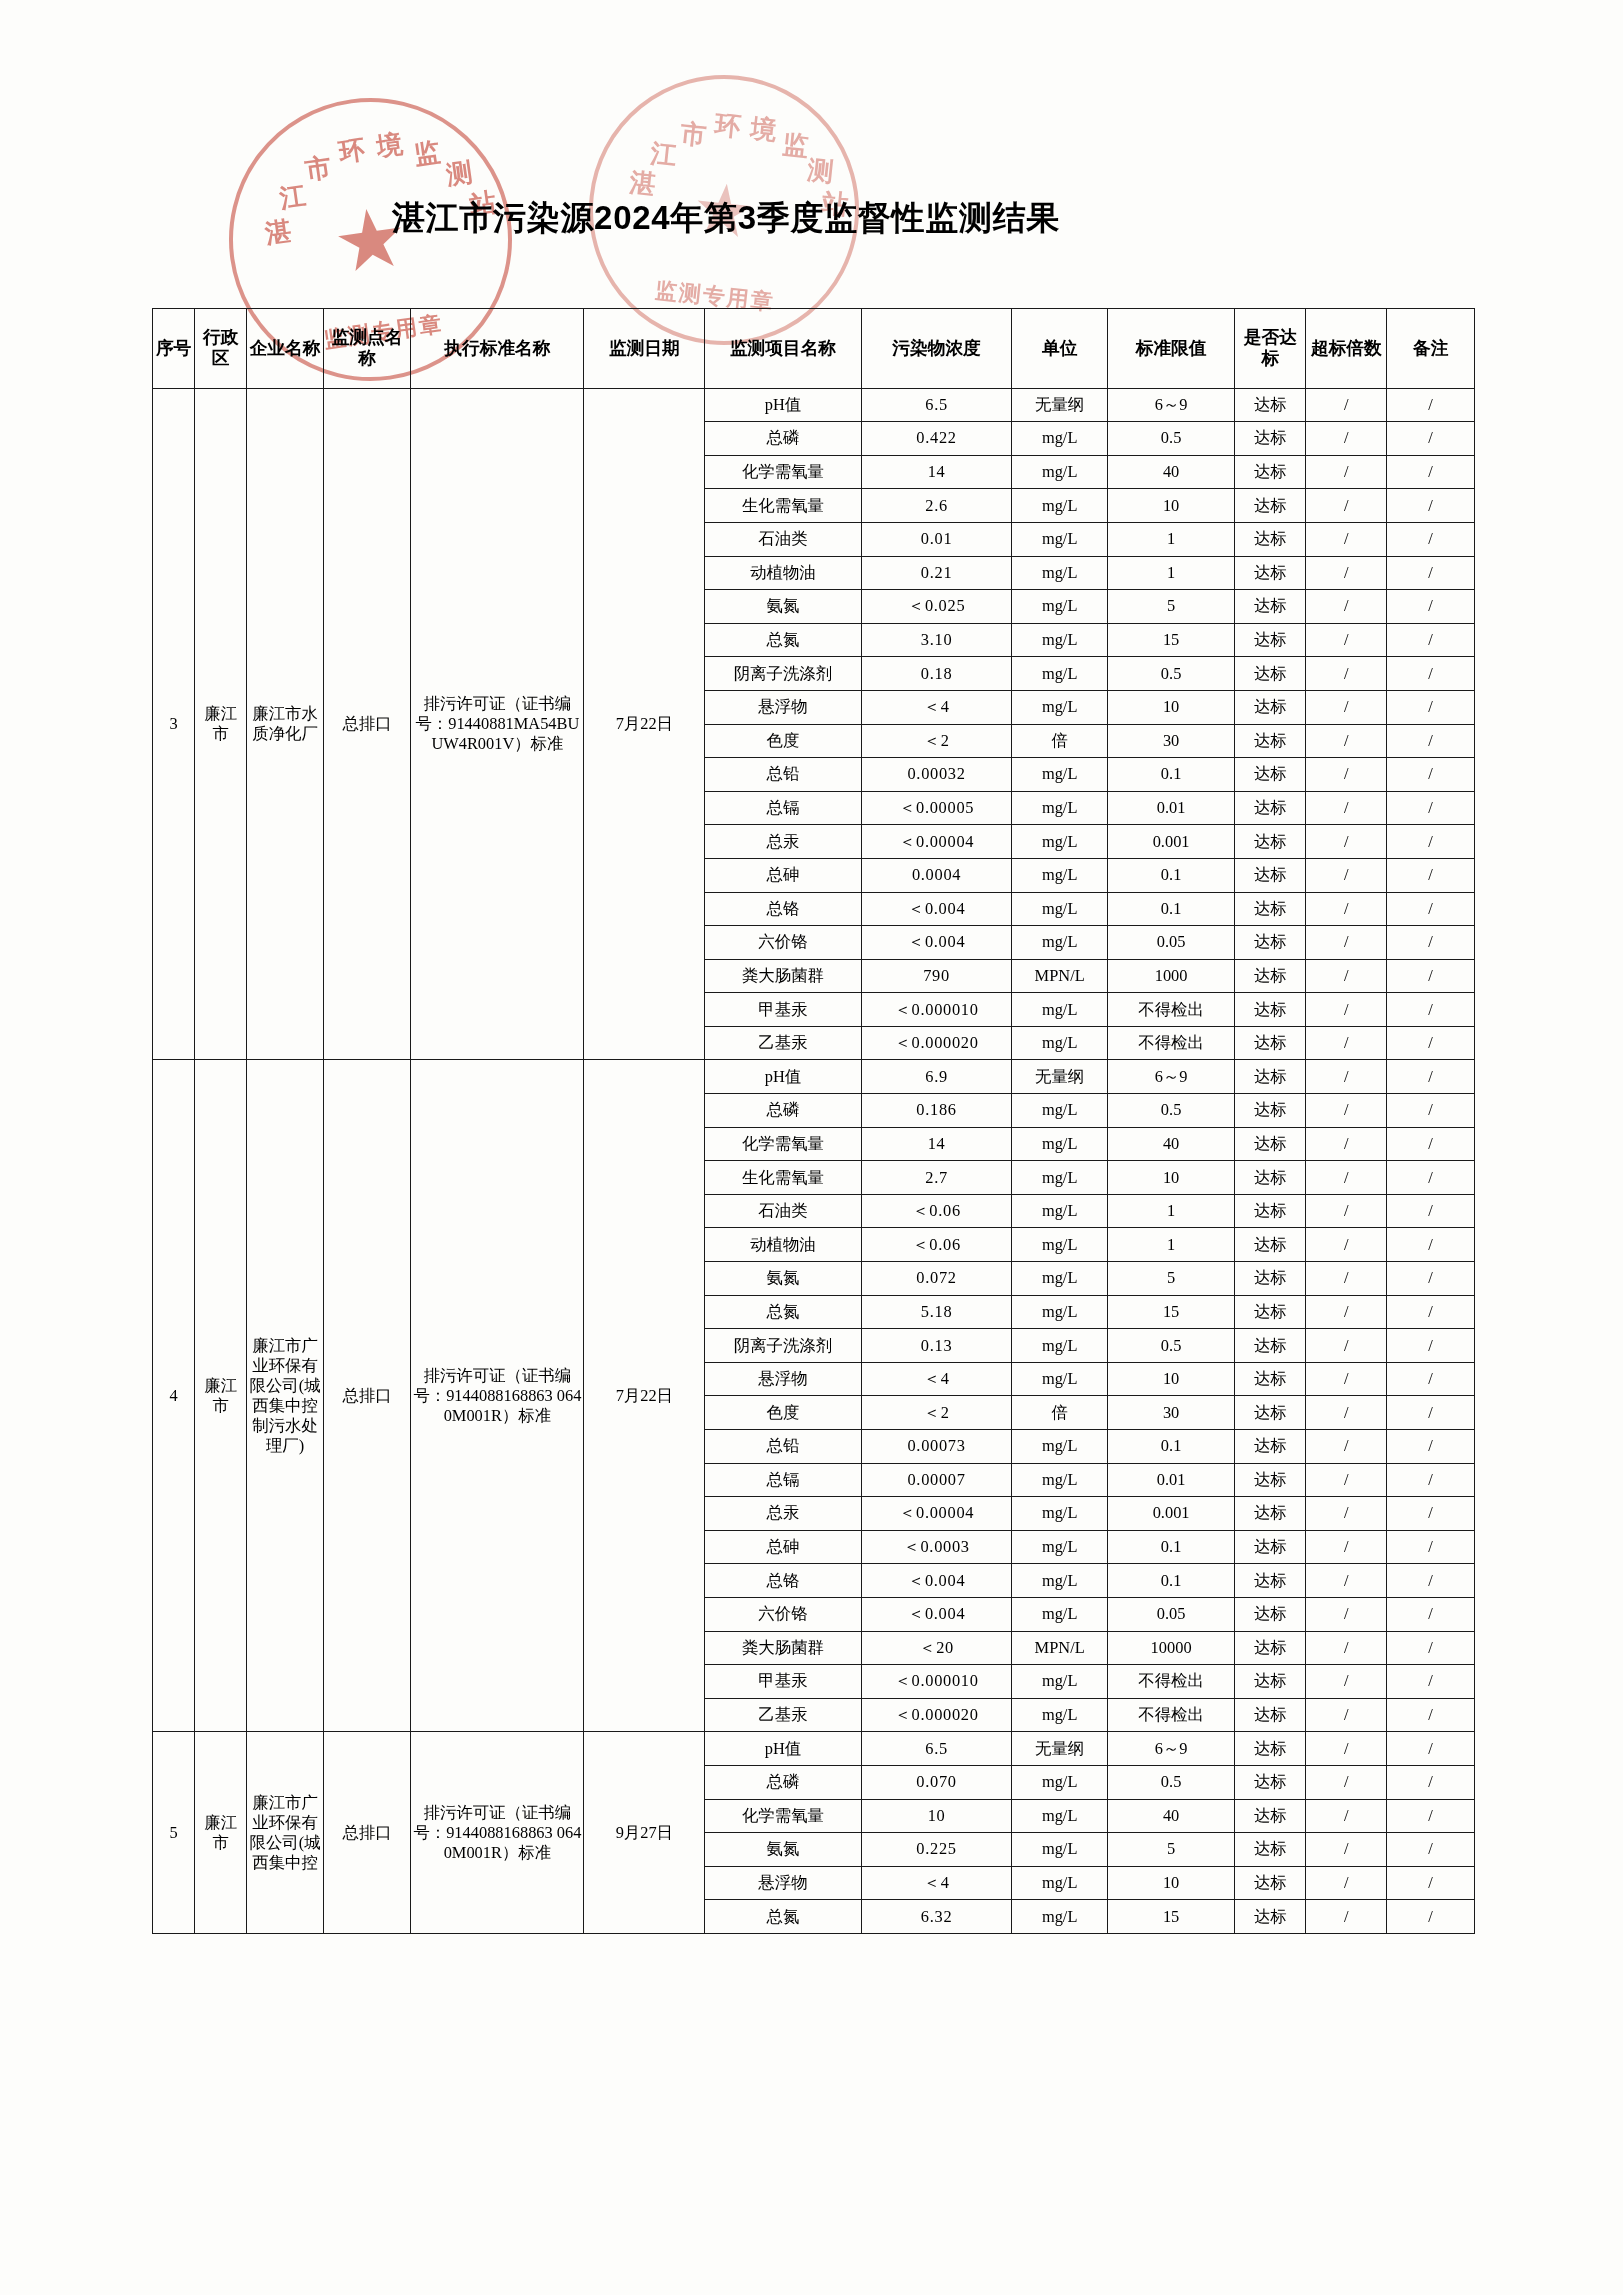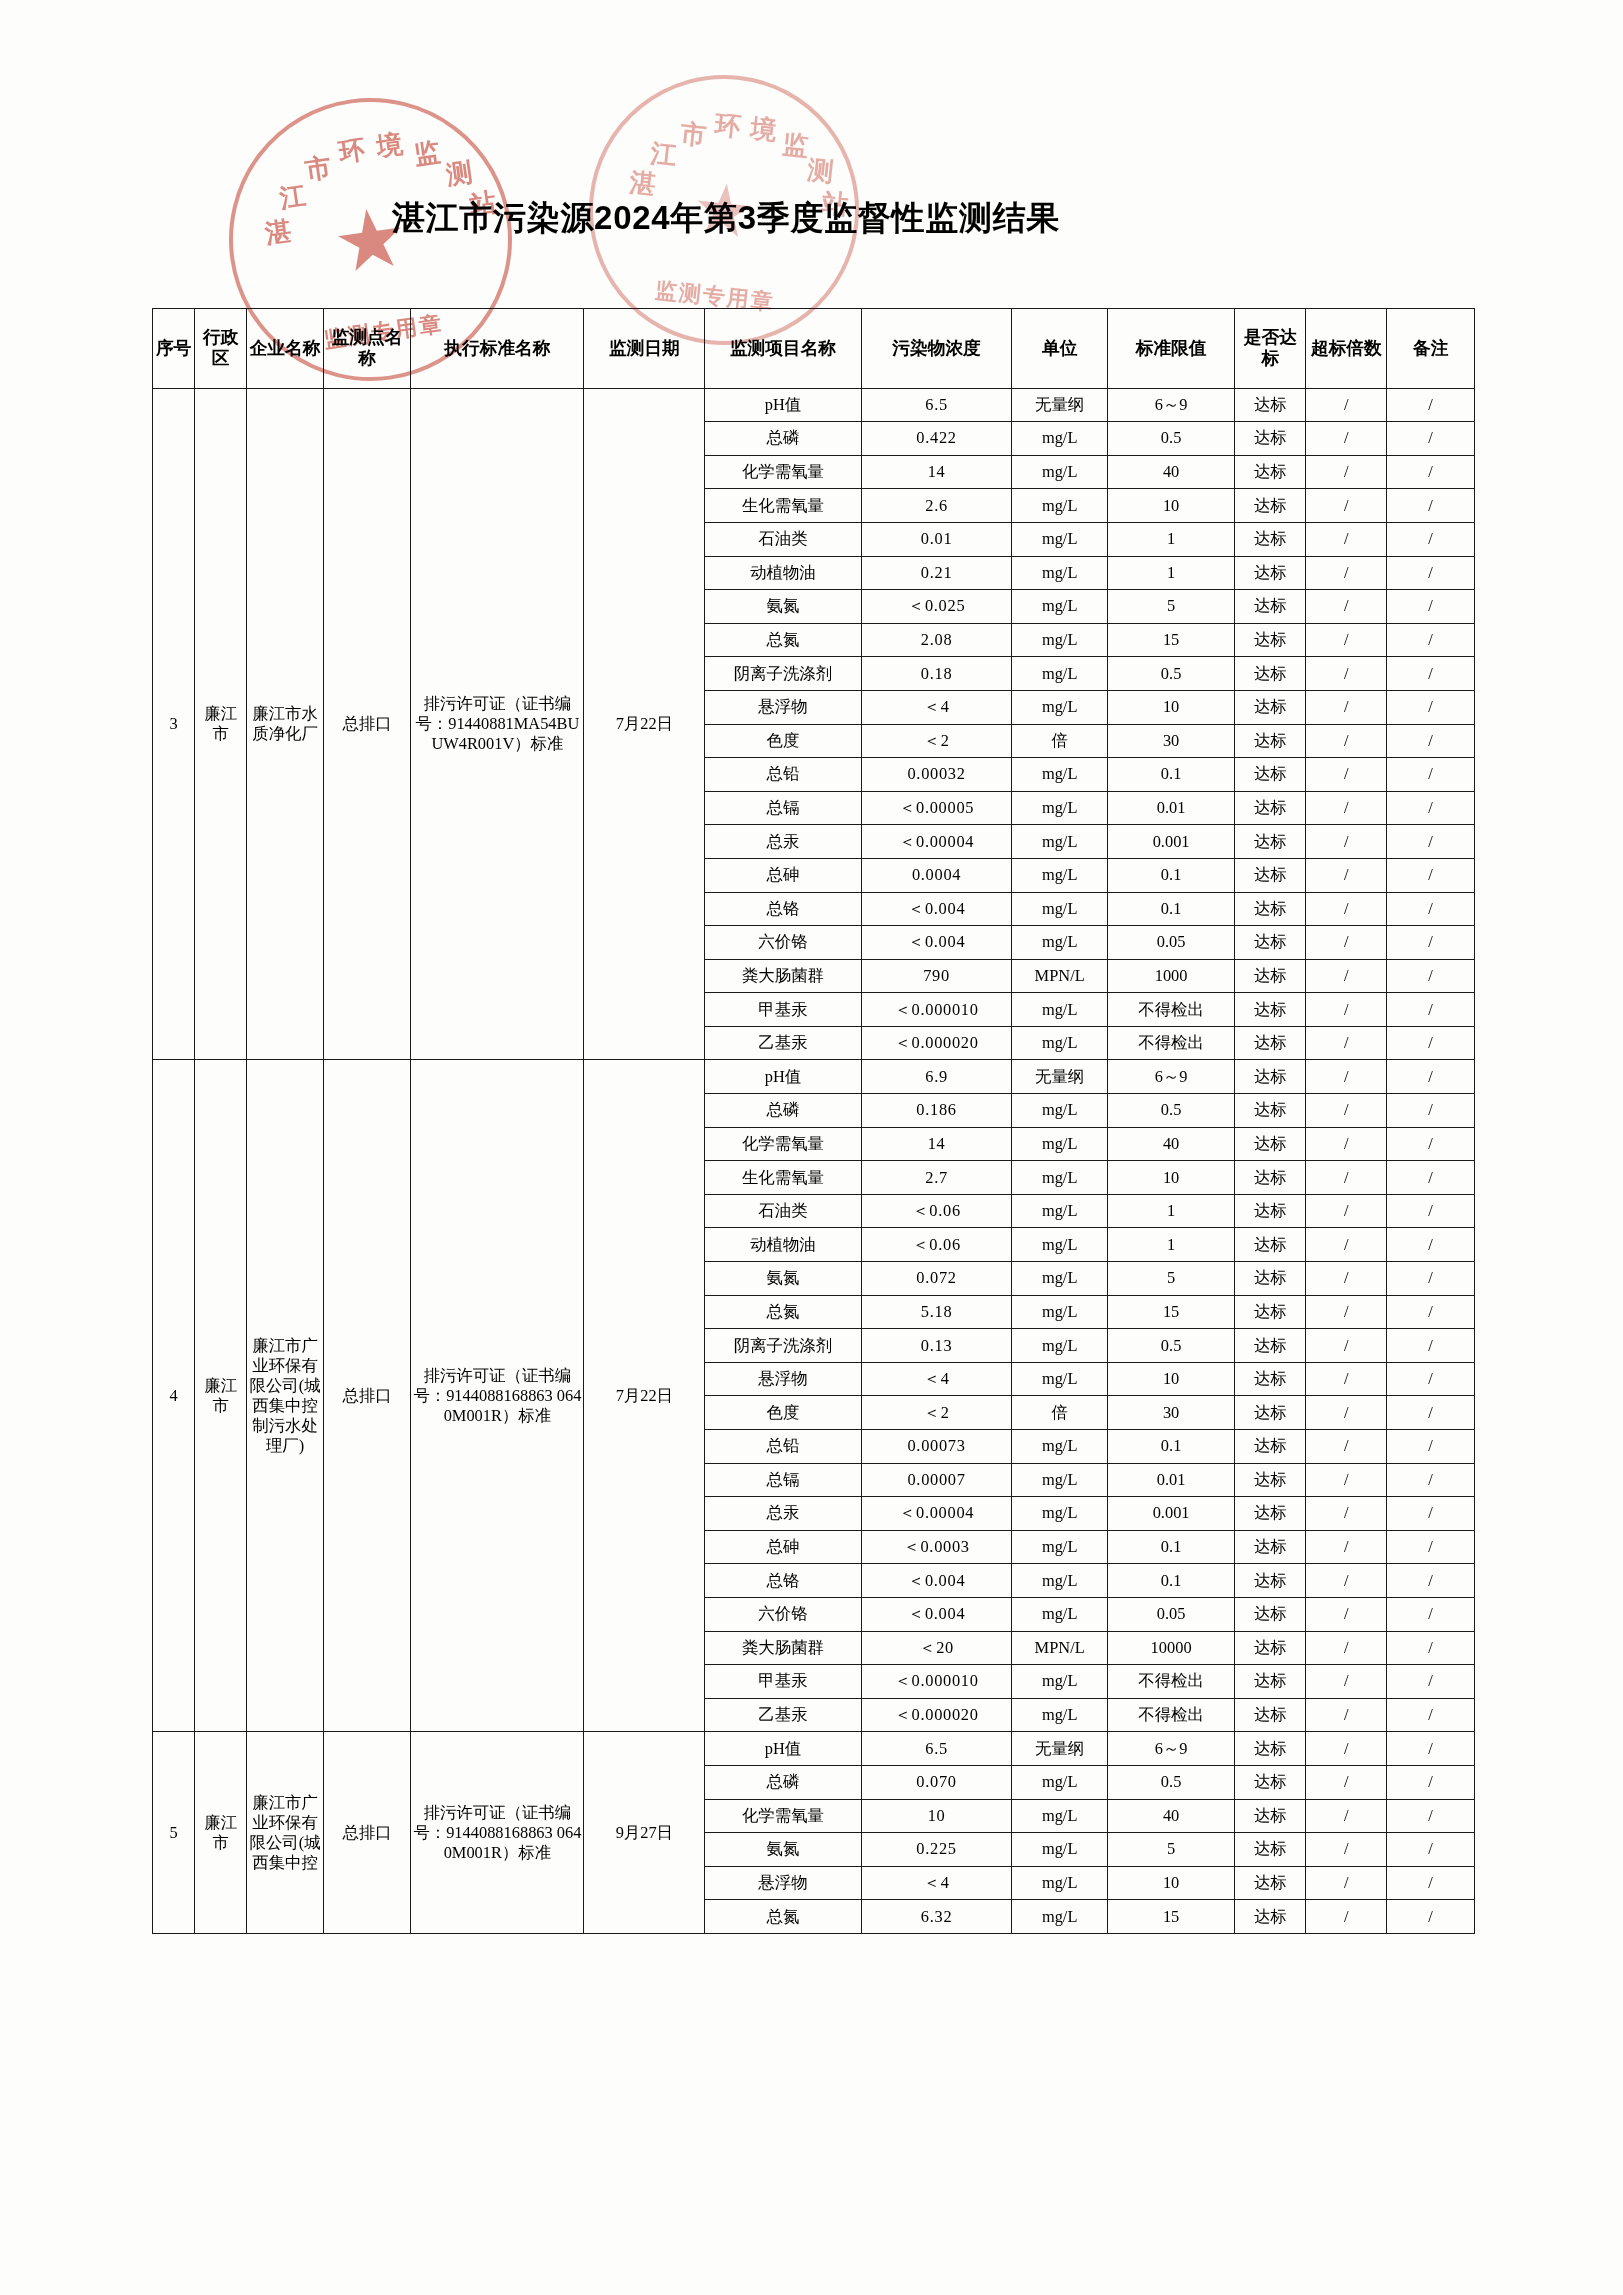--- a/index.html
+++ b/index.html
@@ -318,21 +318,21 @@
             <td class="rowcell item">氨氮</td>
             <td class="rowcell num">＜0.025</td>
             <td class="rowcell unit">mg/L</td>
             <td class="rowcell limit">5</td>
             <td class="rowcell reach">达标</td>
             <td class="rowcell slash">/</td>
             <td class="rowcell slash">/</td>
           </tr>
           <tr>
             <td class="rowcell item">总氮</td>
-            <td class="rowcell num">2.08</td>
+            <td class="rowcell num">3.10</td>
             <td class="rowcell unit">mg/L</td>
             <td class="rowcell limit">15</td>
             <td class="rowcell reach">达标</td>
             <td class="rowcell slash">/</td>
             <td class="rowcell slash">/</td>
           </tr>
           <tr>
             <td class="rowcell item">阴离子洗涤剂</td>
             <td class="rowcell num">0.18</td>
             <td class="rowcell unit">mg/L</td>

